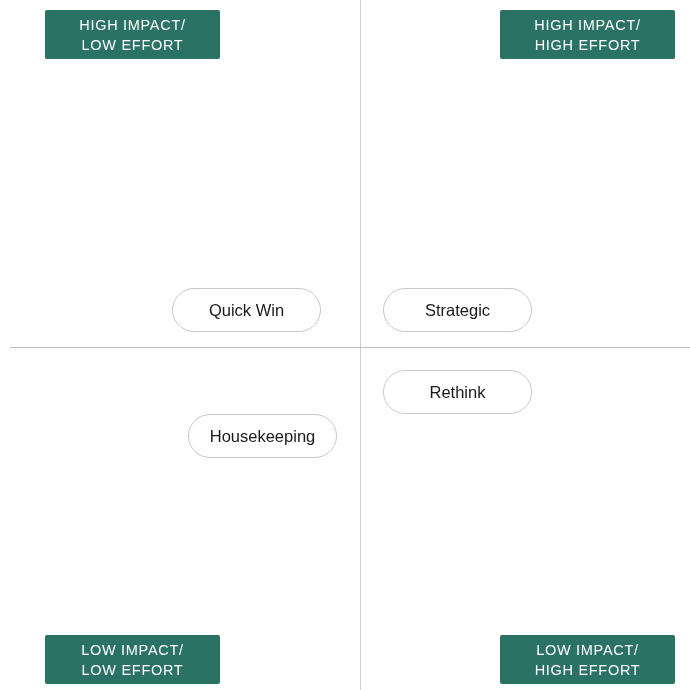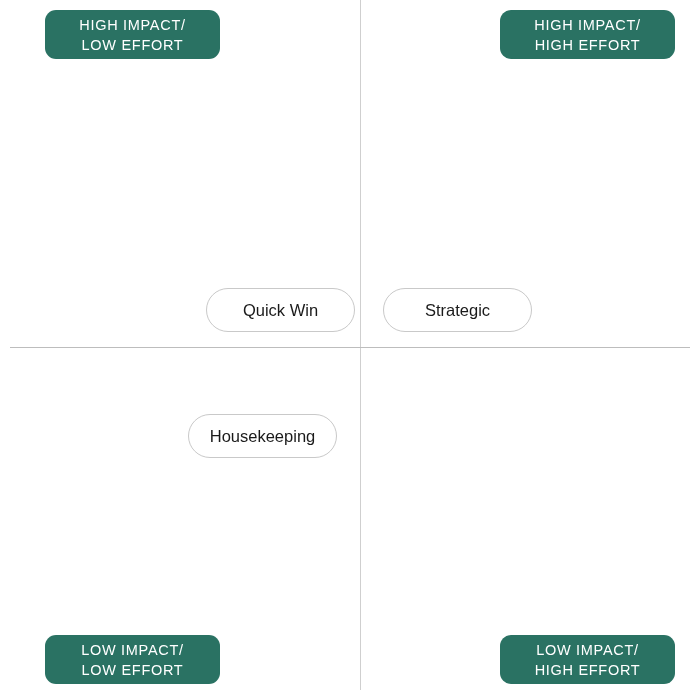--- a/index.html
+++ b/index.html
@@ -32,21 +32,21 @@
     width: 680px;
     height: 1px;
     background: #bdbdbd;
   }
 
   
   .corner-pill {
     position: absolute;
     width: 175px;
     height: 49px;
-    border-radius: 11px;
+    border-radius: 2px;
     background: #2a7263;
     color: #ffffff;
     display: flex;
     flex-direction: column;
     align-items: center;
     justify-content: center;
     text-align: center;
     font-size: 14.5px;
     letter-spacing: 0.7px;
     line-height: 1.38;
@@ -69,21 +69,21 @@
     background: #ffffff;
     color: #1a1a1a;
     display: flex;
     align-items: center;
     justify-content: center;
     font-size: 16.5px;
     line-height: 1;
     box-sizing: border-box;
   }
 
-  .pill-quickwin     { left: 206px; top: 288px; width: 149px; }
+  .pill-quickwin     { left: 172px; top: 288px; width: 149px; }
   .pill-strategic    { left: 383px; top: 288px; width: 149px; }
   .pill-housekeeping { left: 188px; top: 370px; width: 149px; margin-top: 44px; }
   .pill-rethink      { left: 383px; top: 370px; width: 149px; }
 </style>
 </head>
 <body>
 
 <div id="board">
 
   <div class="axis-v"></div>
@@ -114,14 +114,17 @@
   </div>
 
   <div class="quad-pill pill-strategic">
     <span>Strategic</span>
   </div>
 
   <div class="quad-pill pill-housekeeping">
     <span>Housekeeping</span>
   </div>
 
+  <div class="quad-pill pill-rethink">
+    <span>Rethink</span>
+  </div>
 
 </div>
 
 </body></html>

